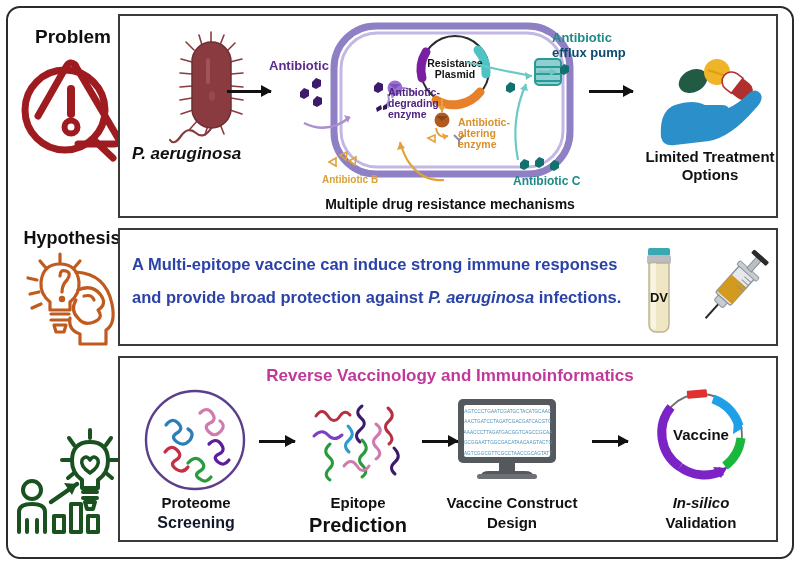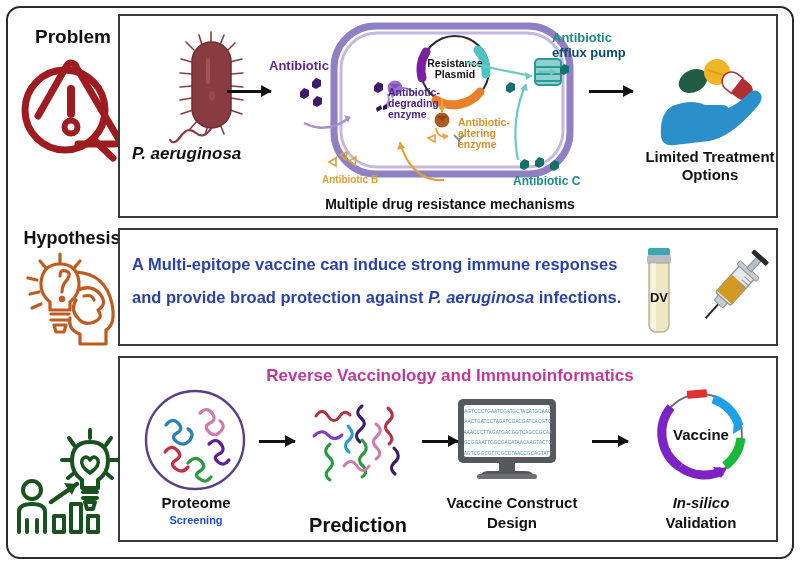--- a/index.html
+++ b/index.html
@@ -287,38 +287,39 @@
     <circle cx="53" cy="53" r="49" fill="#ffffff" stroke="#5b3f8c" stroke-width="2.4"></circle>
     <g fill="none" stroke-width="3.2" stroke-linecap="round">
       <path d="M24 38 q6 -8 12 -2 q6 6 -1 10 q-7 4 0 9 q7 5 13 -2 q5 -7 -2 -11" stroke="#2a7fb8"></path>
       <path d="M58 26 q7 -7 12 0 q5 7 -2 10 q-7 3 -1 9 q6 6 12 -1 q5 -6 -1 -10" stroke="#d07aae"></path>
       <path d="M67 57 q7 -7 12 0 q5 7 -2 10 q-7 3 -1 8 q6 5 11 -2" stroke="#5b1f9e"></path>
       <path d="M23 65 q6 -8 12 -2 q6 6 -1 10 q-7 4 0 9 q7 5 12 -2" stroke="#c62e42"></path>
       <path d="M46 76 q7 -8 13 -2 q6 6 -1 10 q-7 4 0 8 q6 5 11 -2" stroke="#2a9a3f"></path>
     </g>
   </svg>
   <div class="txt bold ctr" style="left:140px;top:494px;width:112px;font-size:15px;color:#111;text-align:center;">Proteome</div>
-  <div class="txt bold ctr" style="left:140px;top:514px;width:112px;font-size:11px;color:#1d4ed8;text-align:center;">Screening</div>
+  <div class="txt bold ctr" style="left:140px;top:514px;width:112px;font-size:16px;color:#0f172a;text-align:center;">Screening</div>
 
   <div class="arrow" style="left:259px;top:440px;width:36px;"></div>
 
   <svg style="position:absolute;left:300px;top:390px;" width="116" height="100" viewBox="0 0 116 100">
     <g fill="none" stroke-width="3" stroke-linecap="round">
       <path d="M16 26 q6 -9 12 0 q6 9 12 0 q5 -7 10 -1" stroke="#b53040"></path>
       <path d="M62 16 q-8 6 -1 12 q7 6 -1 12 q-7 6 0 12" stroke="#3b1a6b"></path>
       <path d="M88 18 q8 7 1 13 q-7 6 0 12 q6 6 0 11" stroke="#b53040"></path>
       <path d="M76 34 q8 6 1 12 q-7 6 0 12 q6 6 -1 11" stroke="#d07aae"></path>
       <path d="M14 46 q8 -8 14 -1 q6 7 14 0" stroke="#7b3fc4"></path>
       <path d="M48 36 q8 8 1 14 q-7 6 0 12" stroke="#2a9ad0"></path>
       <path d="M30 54 q-8 7 -1 13 q7 6 0 12 q-6 6 1 11" stroke="#2a9a3f"></path>
       <path d="M62 50 q8 8 1 14 q-7 6 0 12 q6 6 -1 11" stroke="#2a9a3f"></path>
       <path d="M94 58 q8 8 1 14 q-7 6 0 12" stroke="#3b1a6b"></path>
       <path d="M44 76 q7 -9 13 0 q6 9 12 0" stroke="#d07aae"></path>
     </g>
   </svg>
+  <div class="txt bold ctr" style="left:298px;top:494px;width:120px;font-size:15px;color:#111;text-align:center;">Epitope</div>
   <div class="txt bold ctr" style="left:298px;top:514px;width:120px;font-size:20px;color:#111;text-align:center;">Prediction</div>
 
   <div class="arrow" style="left:422px;top:440px;width:36px;"></div>
 
   <svg style="position:absolute;left:455px;top:398px;" width="112" height="82" viewBox="0 0 112 82">
     <rect x="3" y="1" width="98" height="64" rx="5" fill="#55595d"></rect>
     <rect x="9" y="7" width="86" height="52" rx="2" fill="#ffffff"></rect>
     <rect x="44" y="65" width="16" height="8" fill="#55595d"></rect>
     <path d="M26 78 q0 -5 8 -5 h36 q8 0 8 5 Z" fill="#55595d"></path>
     <rect x="22" y="76" width="60" height="5" rx="2.5" fill="#6d7175"></rect>

